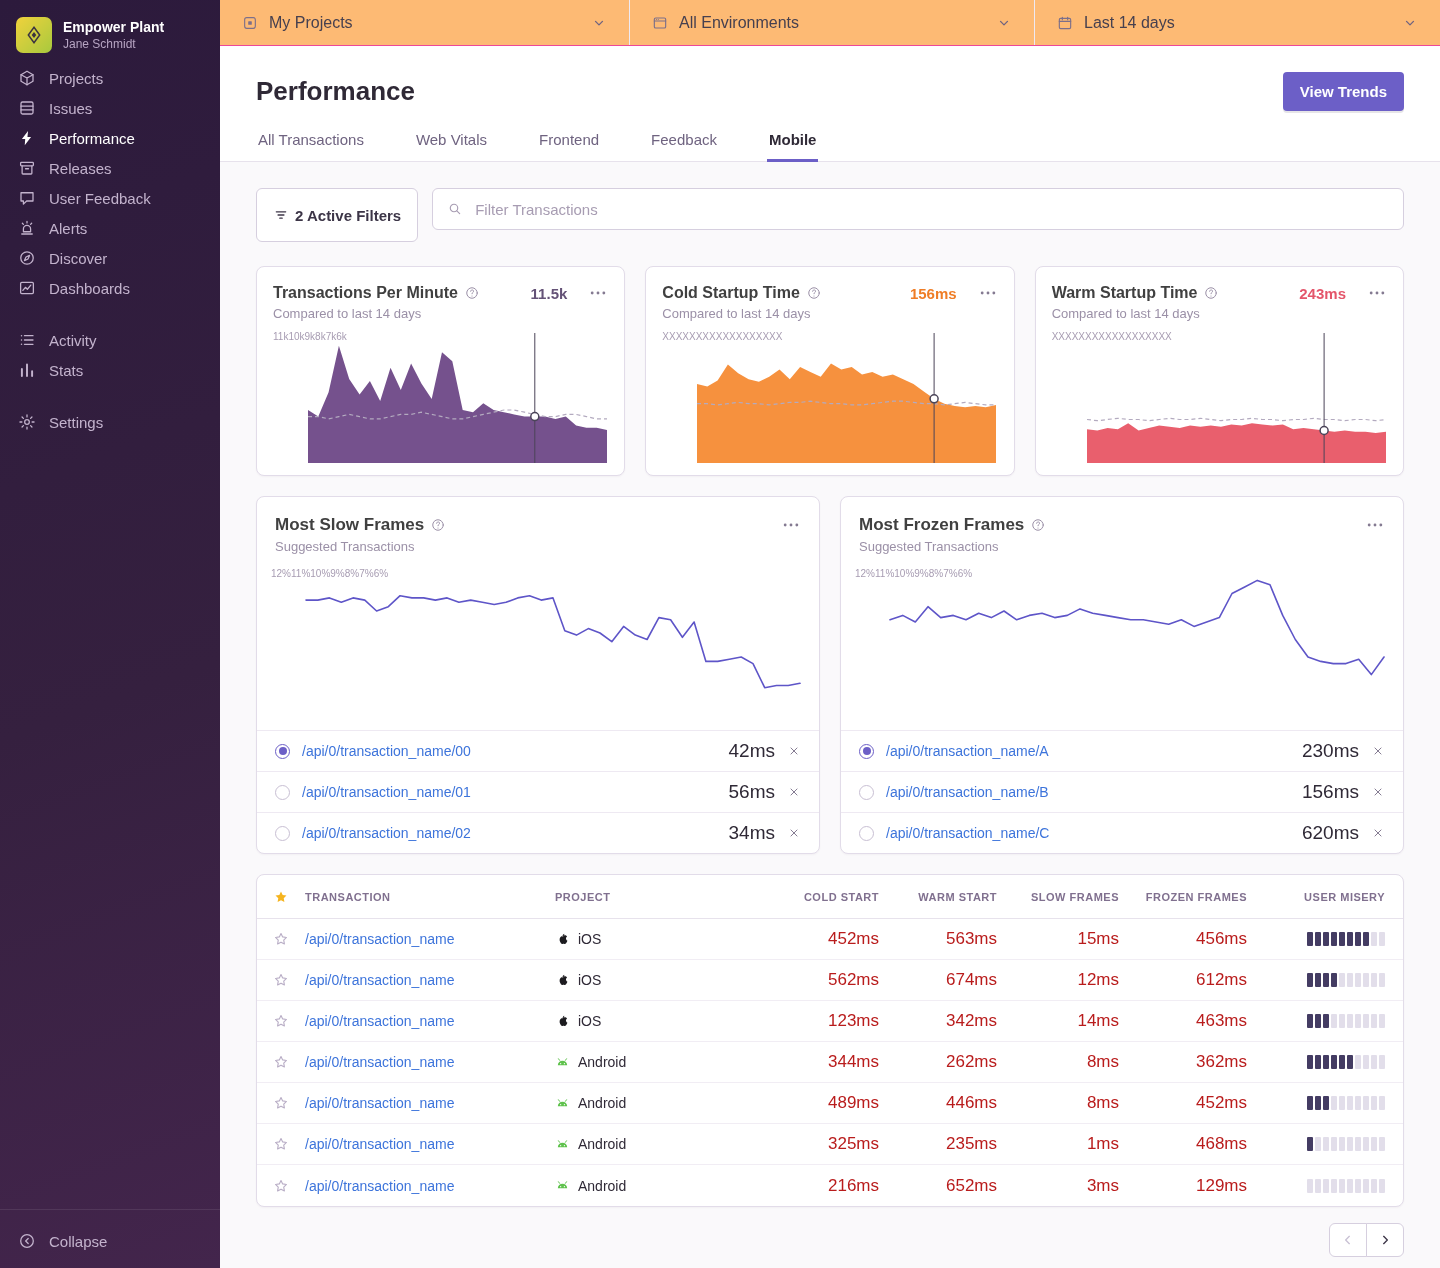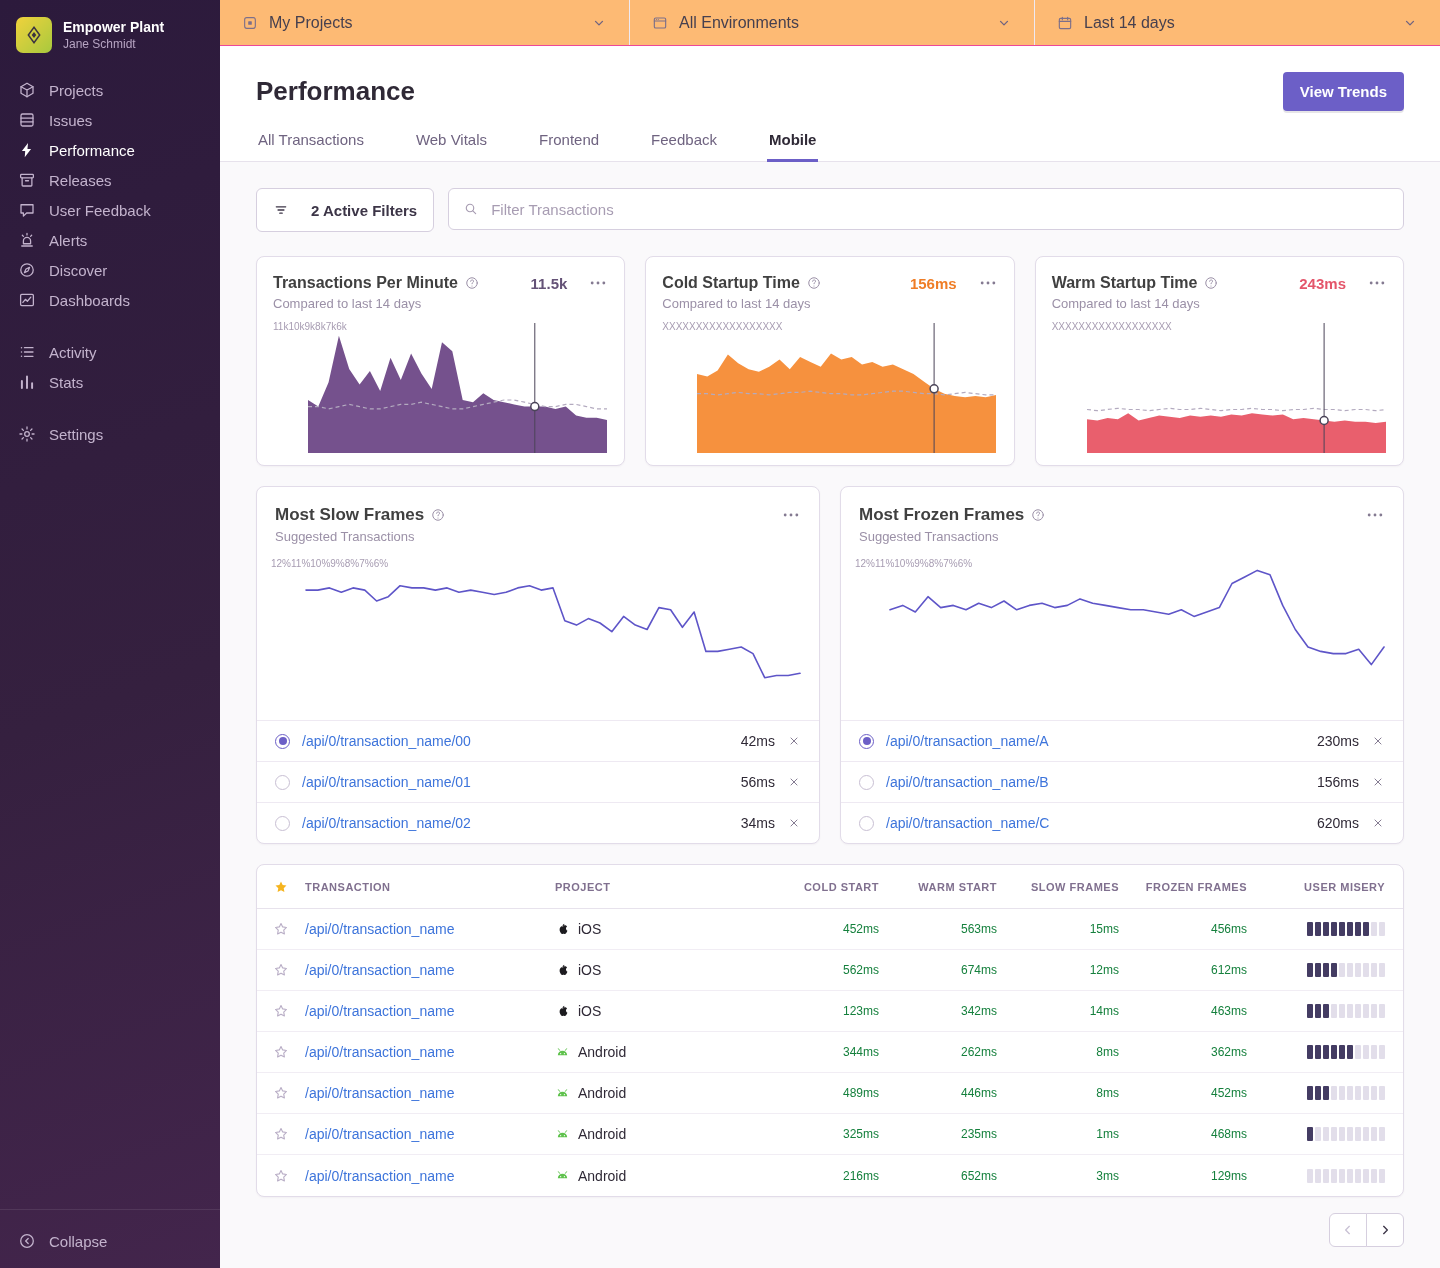--- a/index.html
+++ b/index.html
@@ -13,21 +13,21 @@
   
   .sidebar{width:220px;flex:none;display:flex;flex-direction:column;
     background:linear-gradient(160deg,#2c1a3c 0%,#35203f 55%,#43254c 100%);color:#c3b3cd}
   .org{display:flex;align-items:center;gap:11px;padding:17px 16px 10px;cursor:pointer}
   .org-logo{width:36px;height:36px;border-radius:7px;flex:none;display:flex;align-items:center;justify-content:center;
     background:linear-gradient(135deg,#f0d23c 0%,#a8c93e 100%)}
   .org-logo svg{width:22px;height:22px}
   .org-name{color:#fff;font-weight:700;font-size:14px;line-height:16px}
   .org-user{color:#b7a5c3;font-size:12px;margin-top:2px}
   nav{display:flex;flex-direction:column}
-  #nav-primary{margin-top:12px}
+  #nav-primary{}
   #nav-secondary{margin-top:22px}
   #nav-settings{margin-top:22px}
   .nav-item{display:flex;align-items:center;gap:13px;padding:6px 18px;font-size:15px;color:#c3b3cd;cursor:pointer;text-decoration:none}
   .nav-item.active{color:#fff}
   .sidebar-spacer{flex:1}
   .collapse-wrap{border-top:1px solid rgba(255,255,255,.09);margin-top:10px;padding:16px 0 12px}
   .icon{display:inline-flex;align-items:center;justify-content:center;flex:none}
   .icon svg{width:100%;height:100%;display:block}
   .i18{width:18px;height:18px}.i16{width:16px;height:16px}.i15{width:15px;height:15px}.i14{width:14px;height:14px}
 
@@ -46,22 +46,22 @@
   .page-title{font-size:26px;font-weight:600;margin:0;color:#2f2936}
   .btn-primary{background:var(--accent);color:#fff;border:0;border-radius:4px;padding:11px 17px;font-size:15px;font-weight:600;
     font-family:inherit;cursor:pointer;box-shadow:0 2px 0 rgba(47,41,54,.12)}
   .tabs{display:flex;gap:48px;margin-top:20px}
   .tab{padding:0 2px 11px;font-size:15px;color:#6f6380;cursor:pointer;border-bottom:3px solid transparent;margin-bottom:-1px}
   .tab.active{color:#2f2936;font-weight:600;border-bottom-color:var(--accent)}
 
   .content{flex:1;padding:26px 36px 24px;overflow:hidden}
 
   .filter-row{display:flex;gap:14px;margin-bottom:24px}
-  .filters-btn{display:flex;align-items:center;gap:22px;background:#fff;border:1px solid #d6cfdf;border-radius:6px;
-    padding:0 16px;height:44px;font-size:15px;font-weight:600;color:#3c3547;font-family:inherit;cursor:pointer}
+  .filters-btn{display:flex;align-items:center;gap:6px;background:#fff;border:1px solid #d6cfdf;border-radius:6px;
+    padding:0 16px;height:54px;font-size:15px;font-weight:600;color:#3c3547;font-family:inherit;cursor:pointer}
   .filters-btn .icon{color:#3c3547}
   .search-box{flex:1;display:flex;align-items:center;gap:10px;background:#fff;border:1px solid #d6cfdf;border-radius:6px;padding:0 14px;height:42px}
   .search-box .icon{color:#a79cb2}
   .search-box input{border:0;outline:0;flex:1;font-size:15px;color:#3c3547;font-family:inherit;background:transparent}
   .search-box input::placeholder{color:#a79cb2}
 
   .card{background:#fff;border:1px solid #e2dce9;border-radius:8px;box-shadow:0 1px 2px rgba(43,34,51,.04)}
 
   .mini-cards{display:grid;grid-template-columns:repeat(3,1fr);gap:20px;margin-bottom:20px}
   .mini-card{height:210px;padding:16px 16px 12px;display:flex;flex-direction:column}
@@ -81,34 +81,34 @@
   .frame-card{padding:18px 0 0;display:flex;flex-direction:column}
   .frame-card .card-head{padding:0 18px}
   .frame-card .card-title{font-size:17px}
   .frame-card .card-subtitle{padding:0 18px;margin-top:4px}
   .frame-chart{display:flex;height:148px;margin:14px 18px 14px 14px}
   .t-row{display:flex;align-items:center;gap:12px;padding:0 18px;height:41px;border-top:1px solid #eee9f2}
   .radio{width:15px;height:15px;border-radius:50%;border:1.5px solid #c8bfd3;position:relative;flex:none;cursor:pointer;background:#fff}
   .radio.on{border-color:var(--accent)}
   .radio.on::after{content:'';position:absolute;inset:2.5px;background:var(--accent);border-radius:50%}
   .t-link{color:var(--link);font-size:14px;text-decoration:none;cursor:pointer}
-  .t-value{margin-left:auto;font-size:14px;color:#2f2936}
+  .t-value{margin-left:auto;font-size:19px;color:#2f2936}
   .t-close{color:#847a91;cursor:pointer;display:inline-flex}
 
   .table-card{overflow:hidden;margin-bottom:16px}
   .tgrid{display:grid;grid-template-columns:48px 250px 1fr 118px 118px 122px 128px 150px;align-items:center}
   .thead{height:44px;border-bottom:1px solid #e7e2ec}
   .th{font-size:11px;font-weight:700;letter-spacing:.5px;color:#80708f;text-transform:uppercase}
   .th.right,.num{text-align:right;padding-right:6px}
   .trow{height:41px;border-bottom:1px solid #f1edf4}
   .trow:last-child{border-bottom:0}
   .star-cell{display:flex;justify-content:center;align-items:center}
   .row-star{color:#b9aec6;cursor:pointer}
   .head-star{color:var(--star);cursor:pointer}
-  .num{font-size:12px;color:#15803d}
+  .num{font-size:17px;color:#b91c1c}
   .platform{display:flex;align-items:center;gap:8px;font-size:14px;color:#2f2936}
   .p-ios{color:#1c1b1f}.p-android{color:#5fc24d}
   .misery{display:flex;gap:2px;justify-content:flex-end;padding-right:18px}
   .seg{width:6px;height:14px;border-radius:1px;background:var(--misery-off)}
   .seg.on{background:var(--misery-on)}
 
   .pagination{display:flex;justify-content:flex-end}
   .pg-btn{width:38px;height:34px;background:#fff;border:1px solid #d6cfdf;display:flex;align-items:center;justify-content:center;
     cursor:pointer;color:#3c3547;padding:0}
   .pg-btn.prev{border-radius:6px 0 0 6px}

